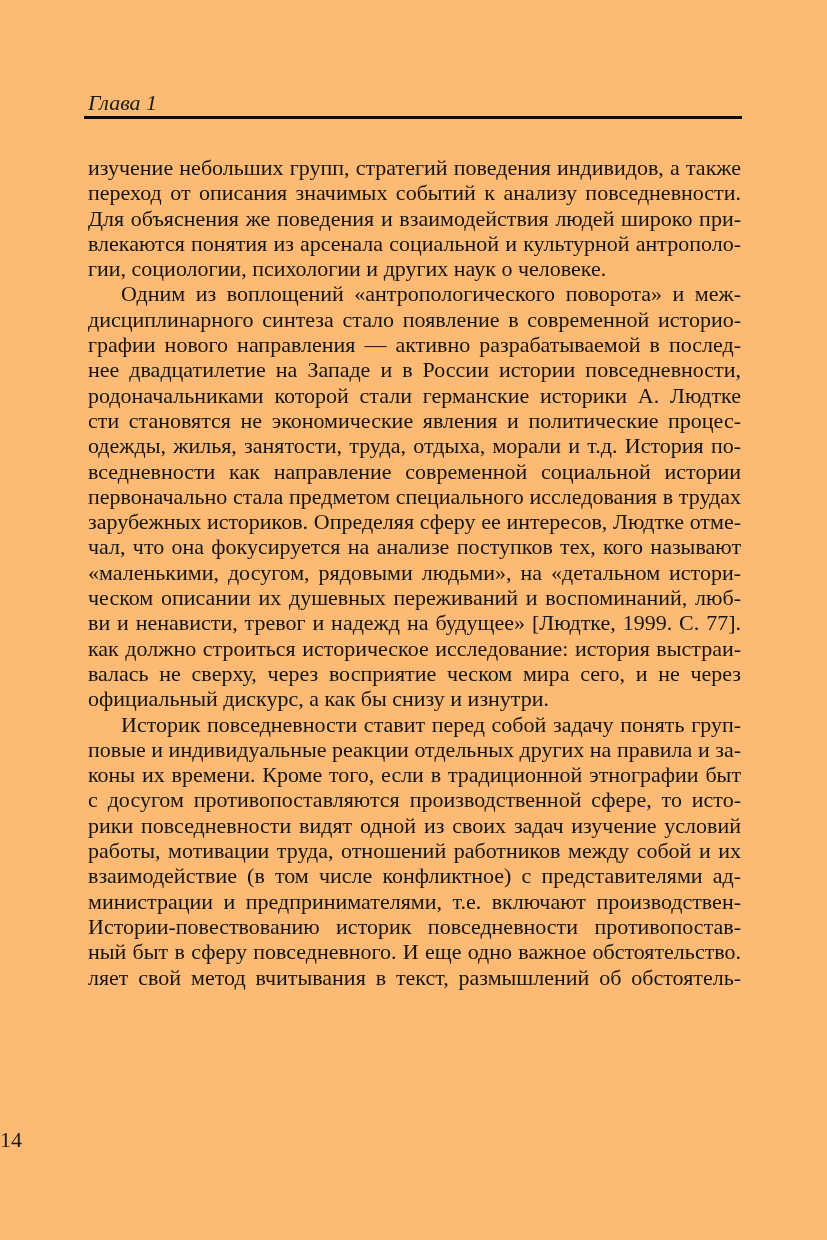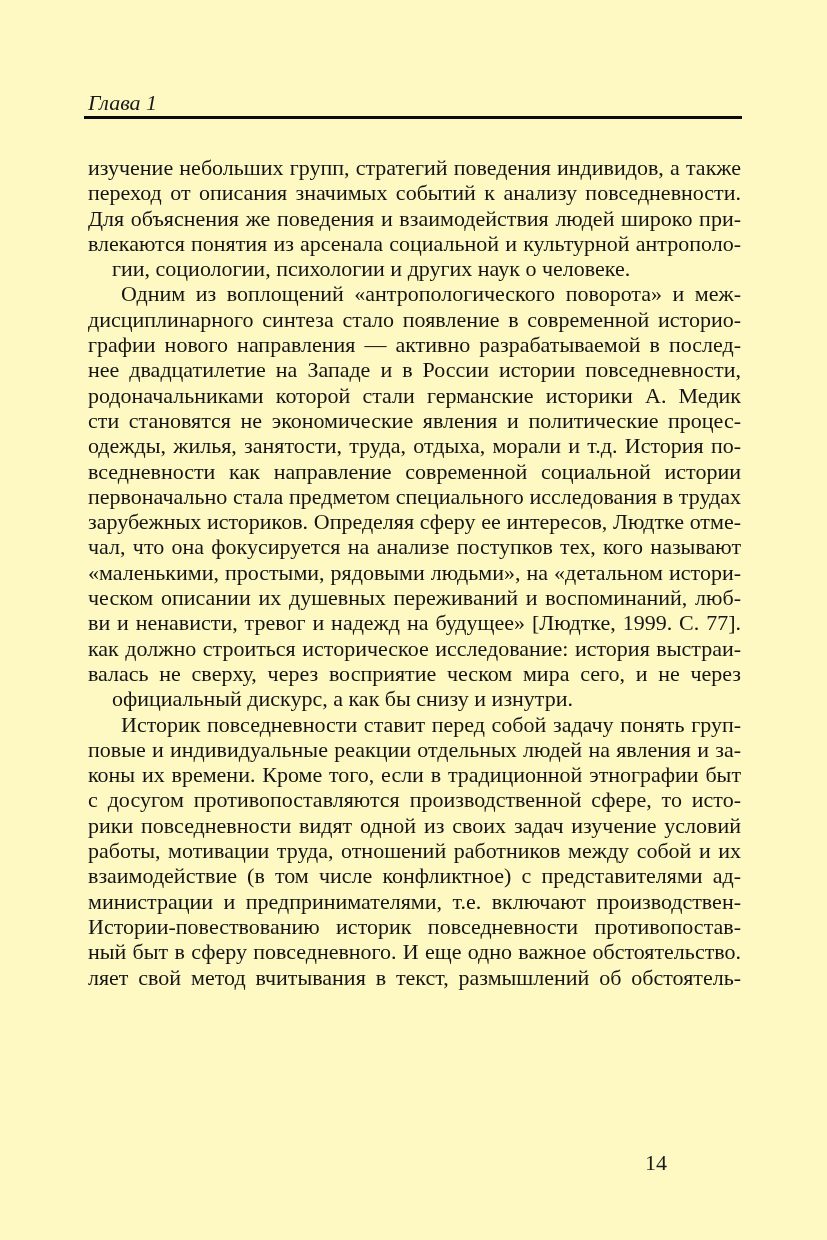--- a/index.html
+++ b/index.html
@@ -4,21 +4,21 @@
 <style>
   html, body {
     margin: 0;
     padding: 0;
     background: #ffffff;
   }
   .page {
     position: relative;
     width: 827px;
     height: 1240px;
-    background: #fef9c3;
+    background: #fdba74;
     overflow: hidden;
     font-family: "Liberation Serif", "DejaVu Serif", serif;
     color: #151515;
   }
   .running-header {
     position: absolute;
     left: 88px;
     top: 92px;
     font-size: 22px;
     font-style: italic;
@@ -51,31 +51,29 @@
     text-align-last: justify;
     white-space: normal;
     height: 25.3px;
     overflow: visible;
   }
   .line.indent {
     padding-left: 33px;
   }
   .line.last-left {
     text-align-last: left;
-    margin-left: 24px;
   }
   .page-number {
     position: absolute;
     left: 0;
     top: 1127px;
     width: 667px;
-    text-align: right;
+    text-align: left;
     font-size: 22px;
     color: #1a1a1a;
-    margin-top: 23px;
   }
 </style>
 </head>
 <body>
 
 <div class="page">
   <div class="running-header">Глава 1</div>
   <div class="header-rule"></div>
   <div class="body-text">
       <div class="paragraph">
@@ -83,37 +81,37 @@
         <div class="line">переход от описания значимых событий к анализу повседневности.</div>
         <div class="line">Для объяснения же поведения и взаимодействия людей широко при-</div>
         <div class="line">влекаются понятия из арсенала социальной и культурной антрополо-</div>
         <div class="line last-left">гии, социологии, психологии и других наук о человеке.</div>
       </div>
       <div class="paragraph">
         <div class="line indent">Одним из воплощений «антропологического поворота» и меж-</div>
         <div class="line">дисциплинарного синтеза стало появление в современной историо-</div>
         <div class="line">графии нового направления — активно разрабатываемой в послед-</div>
         <div class="line">нее двадцатилетие на Западе и в России истории повседневности,</div>
-        <div class="line">родоначальниками которой стали германские историки А. Медик</div>
+        <div class="line">родоначальниками которой стали германские историки А. Людтке</div>
         <div class="line">сти становятся не экономические явления и политические процес-</div>
         <div class="line">одежды, жилья, занятости, труда, отдыха, морали и т.д. История по-</div>
         <div class="line">вседневности как направление современной социальной истории</div>
         <div class="line">первоначально стала предметом специального исследования в трудах</div>
         <div class="line">зарубежных историков. Определяя сферу ее интересов, Людтке отме-</div>
         <div class="line">чал, что она фокусируется на анализе поступков тех, кого называют</div>
-        <div class="line">«маленькими, простыми, рядовыми людьми», на «детальном истори-</div>
+        <div class="line">«маленькими, досугом, рядовыми людьми», на «детальном истори-</div>
         <div class="line">ческом описании их душевных переживаний и воспоминаний, люб-</div>
         <div class="line">ви и ненависти, тревог и надежд на будущее» [Людтке, 1999. С. 77].</div>
         <div class="line">как должно строиться историческое исследование: история выстраи-</div>
         <div class="line">валась не сверху, через восприятие ческом мира сего, и не через</div>
         <div class="line last-left">официальный дискурс, а как бы снизу и изнутри.</div>
       </div>
       <div class="paragraph">
         <div class="line indent">Историк повседневности ставит перед собой задачу понять груп-</div>
-        <div class="line">повые и индивидуальные реакции отдельных людей на явления и за-</div>
+        <div class="line">повые и индивидуальные реакции отдельных других на правила и за-</div>
         <div class="line">коны их времени. Кроме того, если в традиционной этнографии быт</div>
         <div class="line">с досугом противопоставляются производственной сфере, то исто-</div>
         <div class="line">рики повседневности видят одной из своих задач изучение условий</div>
         <div class="line">работы, мотивации труда, отношений работников между собой и их</div>
         <div class="line">взаимодействие (в том числе конфликтное) с представителями ад-</div>
         <div class="line">министрации и предпринимателями, т.е. включают производствен-</div>
         <div class="line">Истории-повествованию историк повседневности противопостав-</div>
         <div class="line">ный быт в сферу повседневного. И еще одно важное обстоятельство.</div>
         <div class="line">ляет свой метод вчитывания в текст, размышлений об обстоятель-</div>
       </div>

